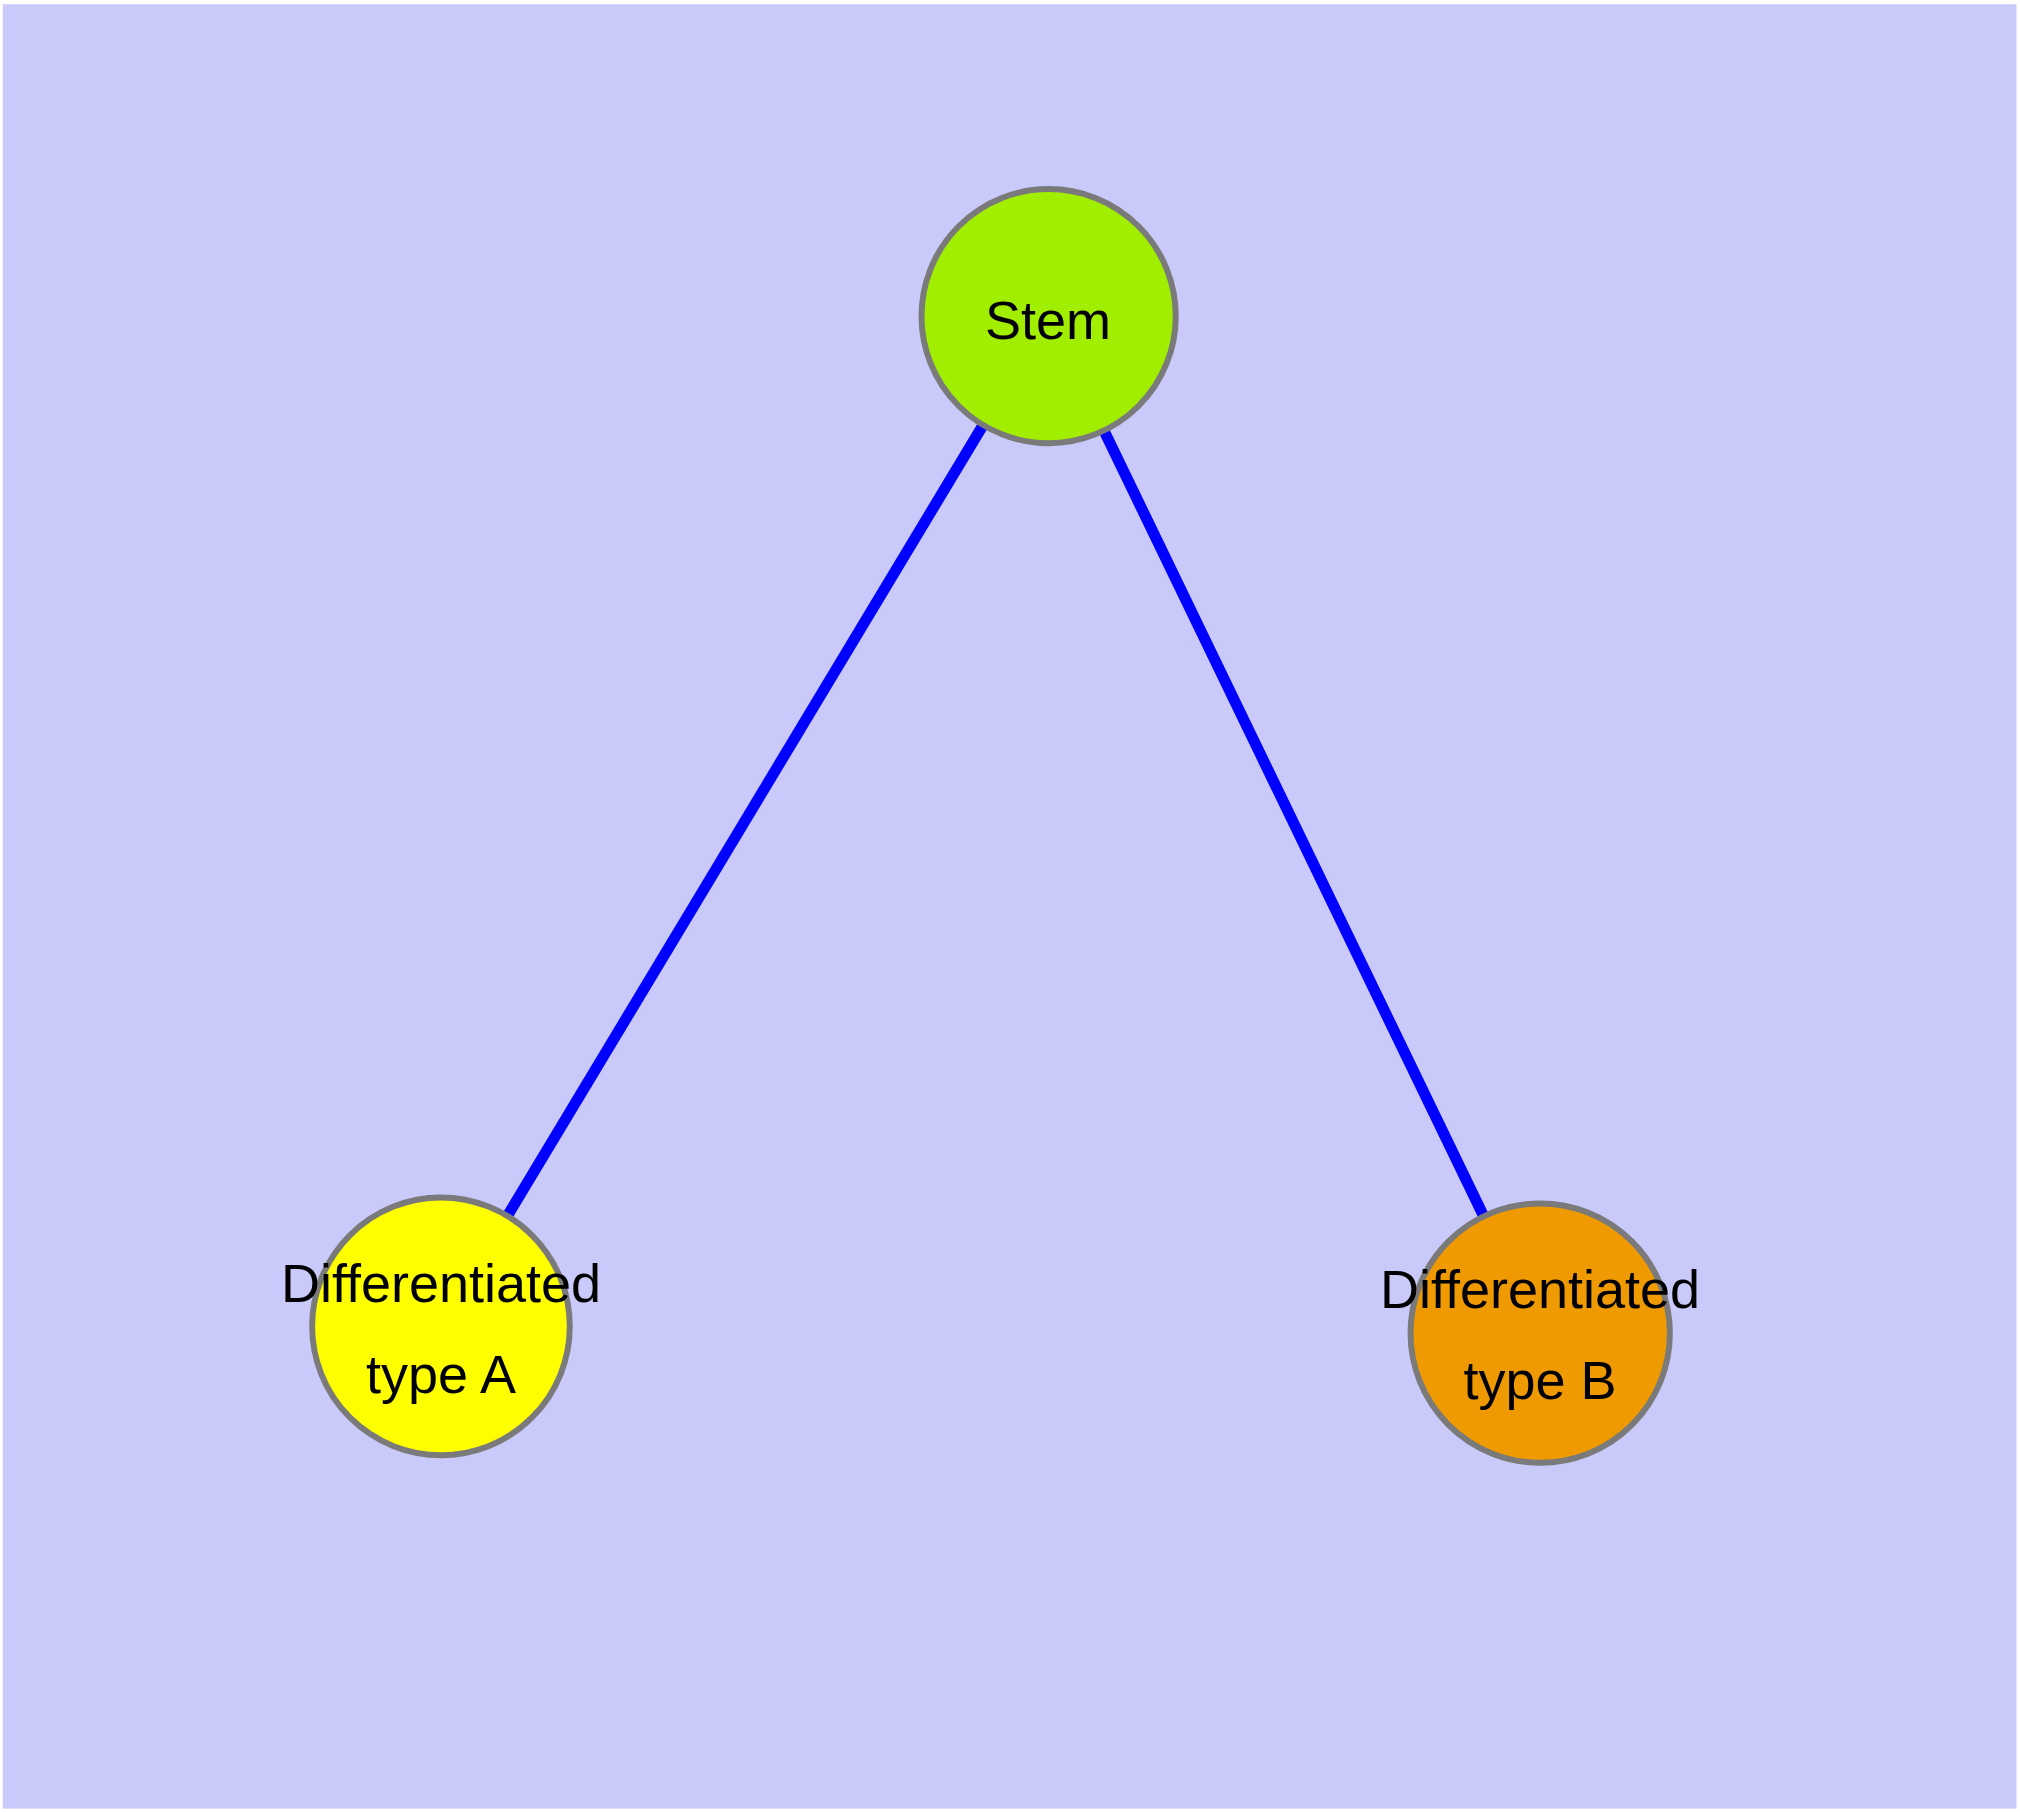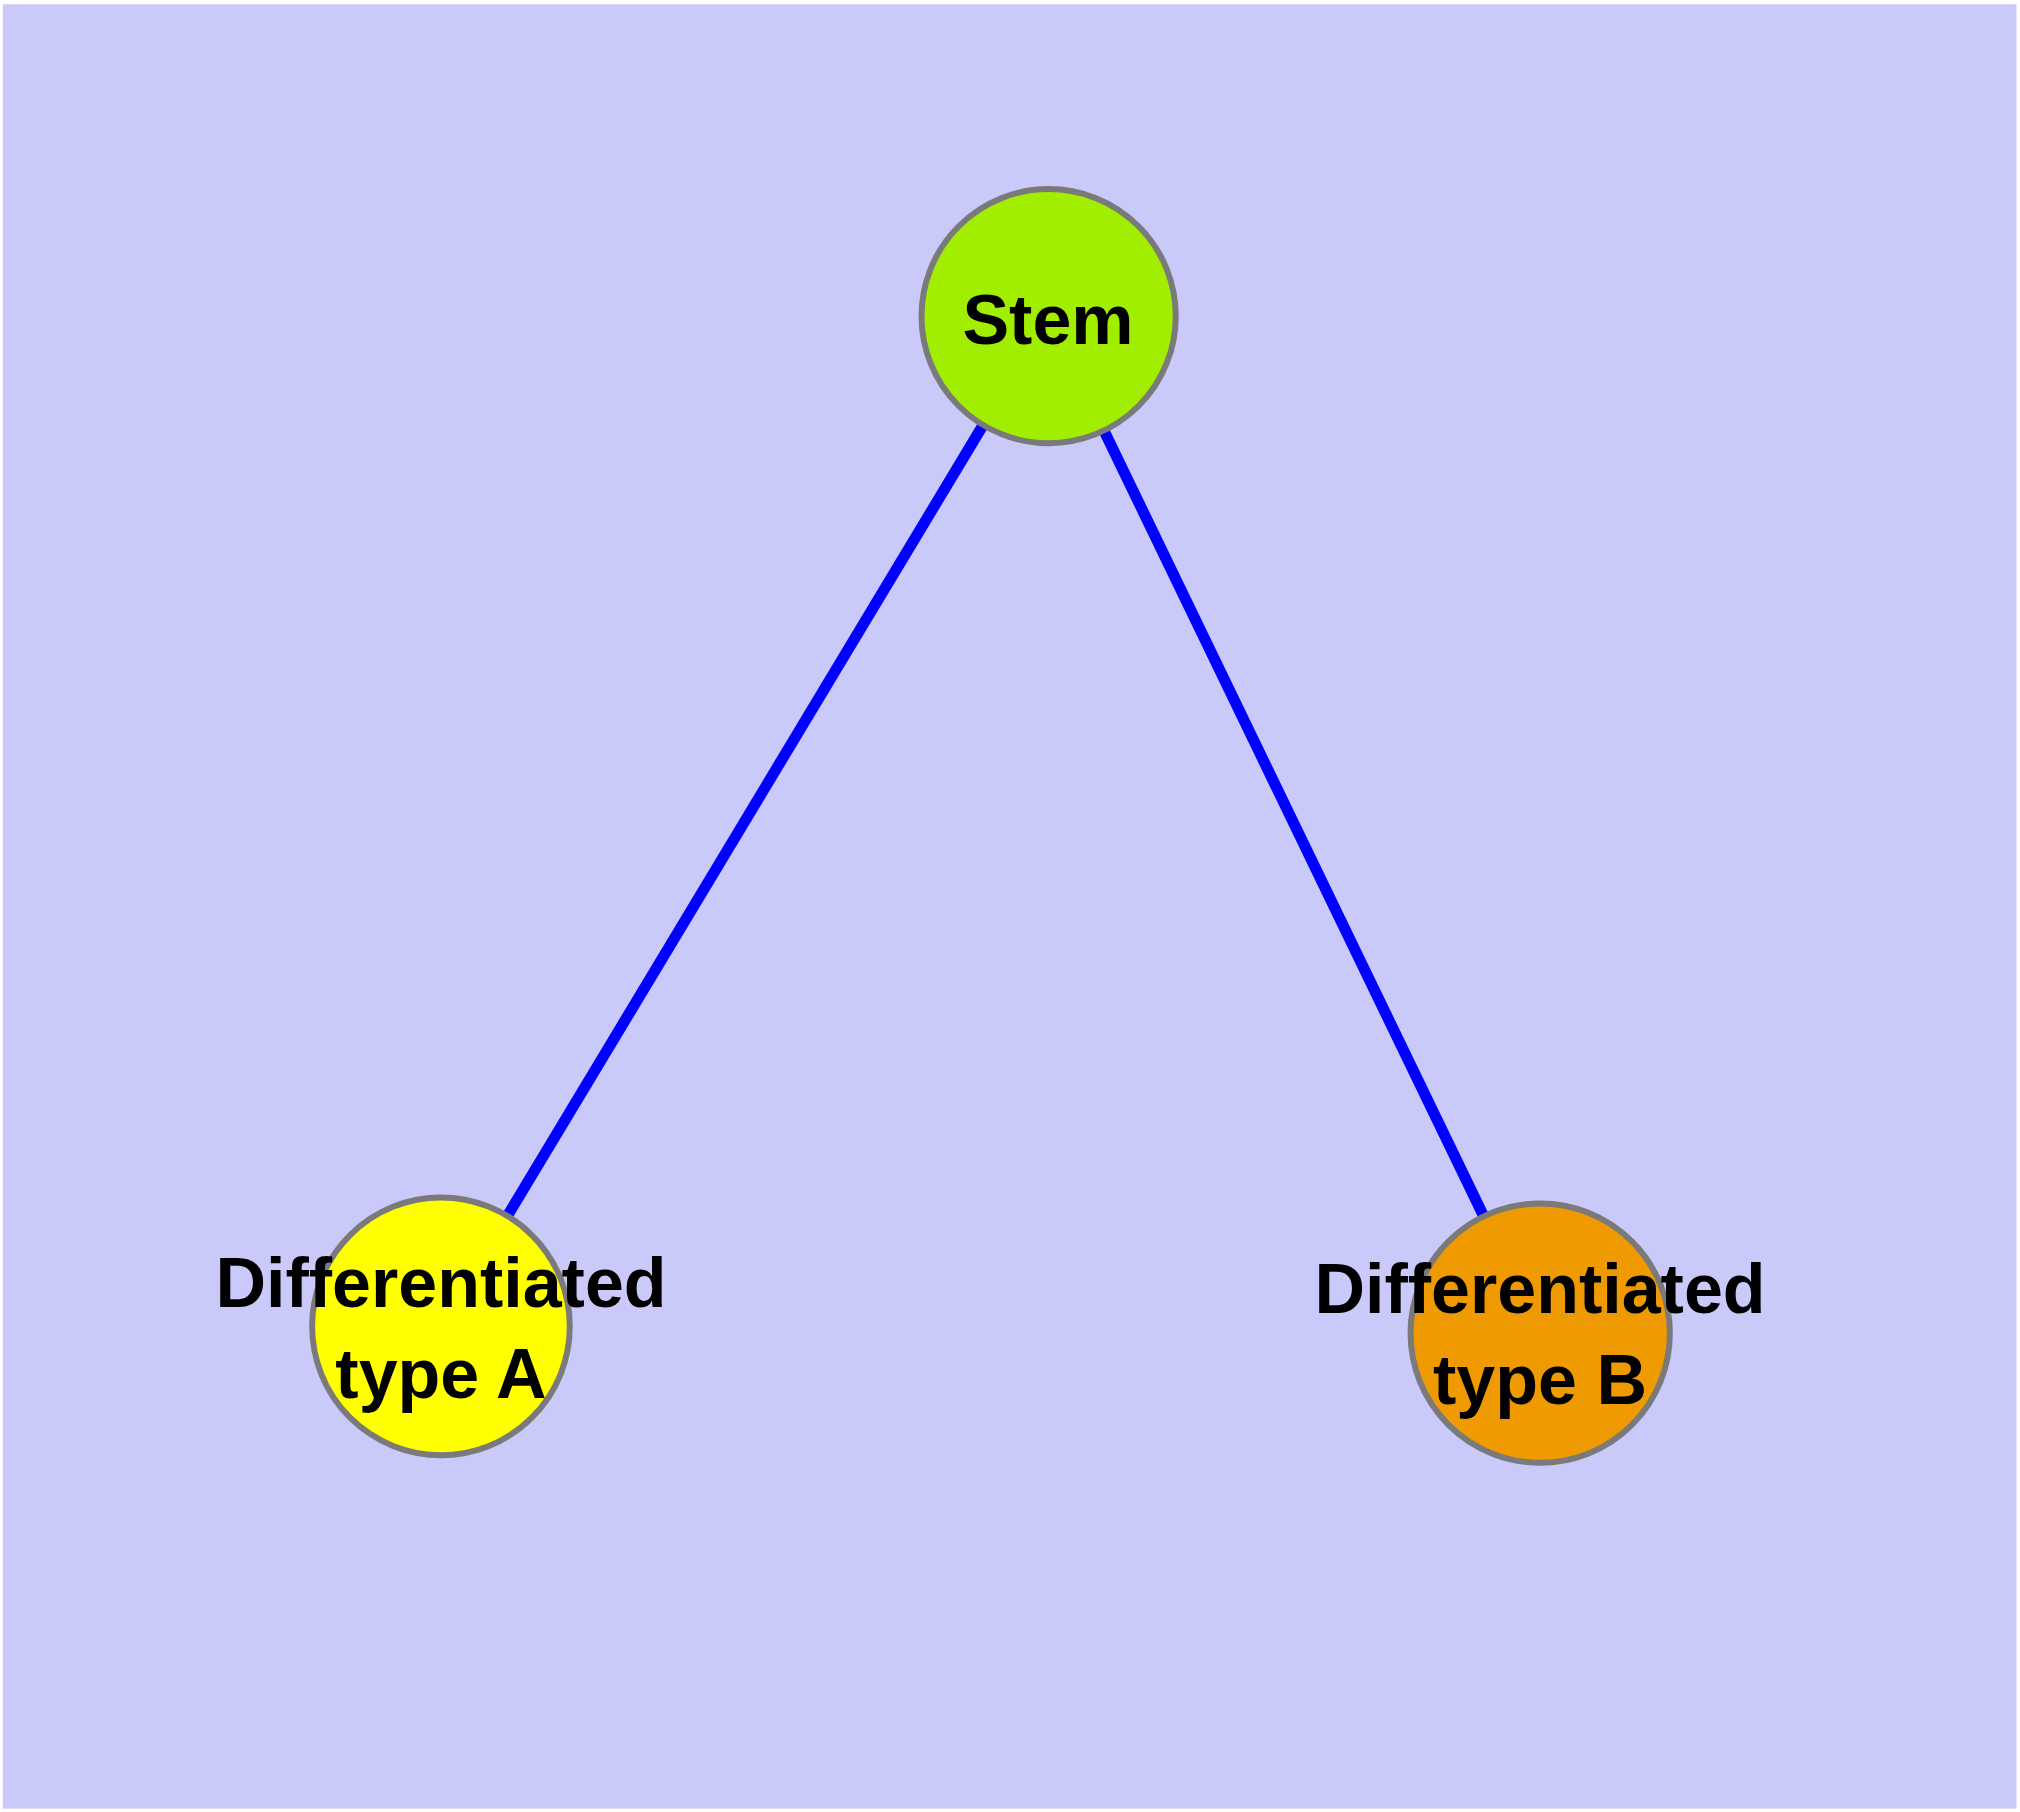--- a/index.html
+++ b/index.html
@@ -26,22 +26,22 @@
     stroke: #7a7a7a;
     stroke-width: 7;
   }
   .edge-line {
     stroke-width: 13;
     stroke-linecap: butt;
   }
   .node-label {
     position: absolute;
     transform: translate(-50%, -50%);
-    font-weight: bold;
-    font-size: 70px;
+    font-weight: normal;
+    font-size: 54px;
     line-height: 91px;
     color: #000000;
     text-align: center;
     white-space: pre-line;
     width: max-content;
   }
 </style>
 </head>
 <body>
 

